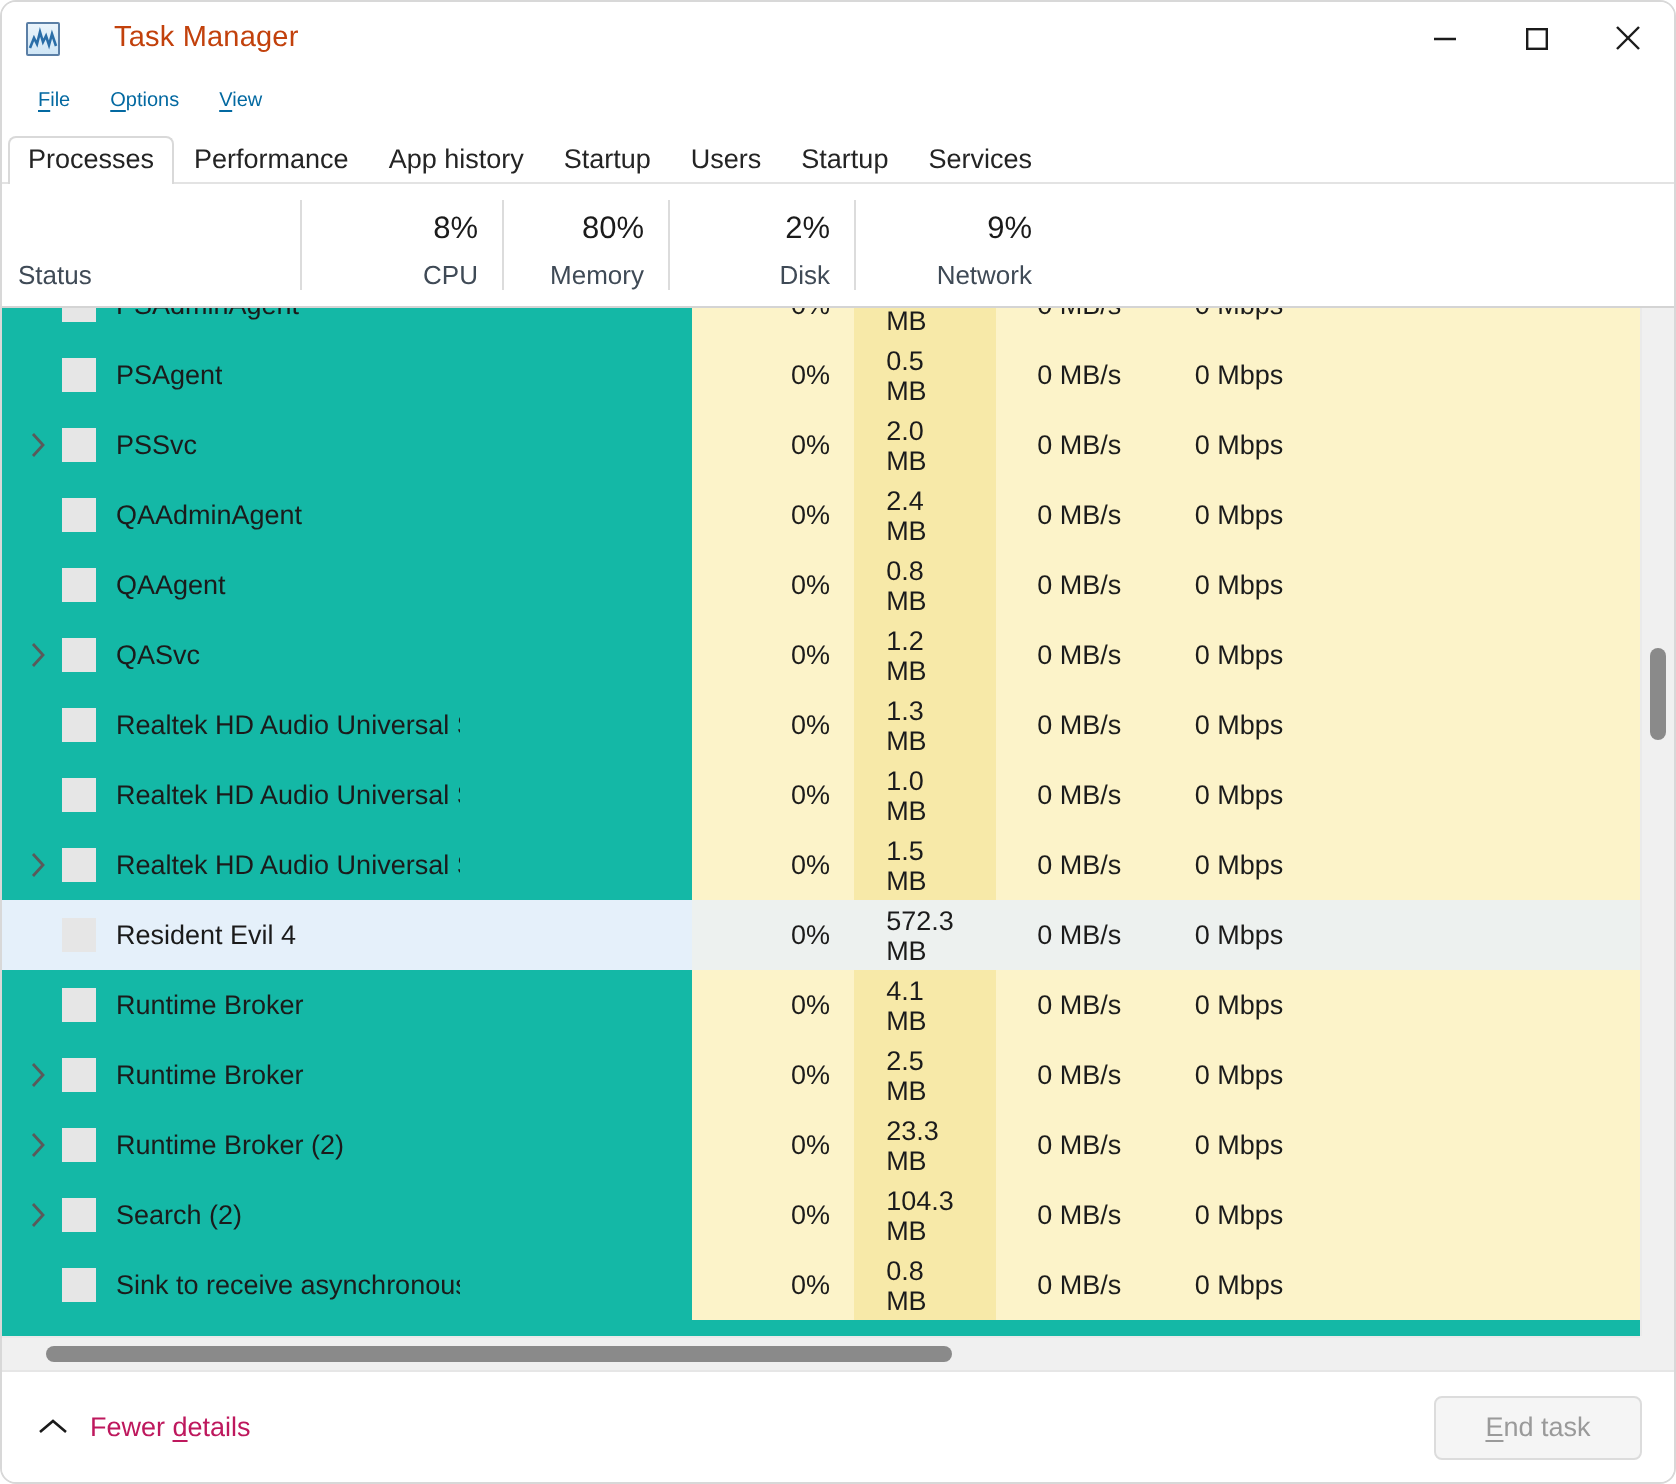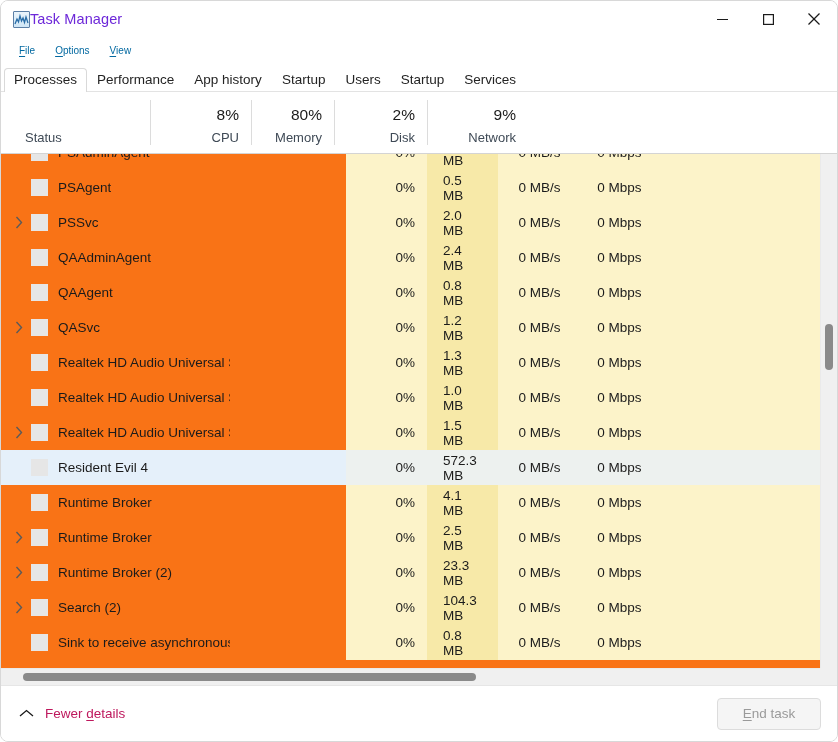--- a/index.html
+++ b/index.html
@@ -30,22 +30,22 @@
     width: 17px; height: 17px;
     border: 1px solid #5b7fa6;
     background: linear-gradient(#eaf4fb, #cfe6f6);
     border-radius: 1px;
     position: relative;
     flex: 0 0 auto;
     overflow: hidden;
   }
   .app-icon svg { position: absolute; left: 0; top: 1px; }
   .title-text {
-    font-size: 14.5px; color: #6d28d9;
-    margin-left: 0; letter-spacing: .1px;
+    font-size: 14.5px; color: #c2410c;
+    margin-left: 27px; letter-spacing: .1px;
   }
   .wincontrols { margin-left: auto; display: flex; height: 36px; }
   .wc {
     width: 46px; height: 36px;
     display: flex; align-items: center; justify-content: center;
     cursor: default;
   }
   .wc svg { display: block; }
 
   
@@ -106,36 +106,36 @@
     left: 0; top: 8px; bottom: 8px;
     width: 1px; background: #dcdcdc;
   }
   .ch .pct {
     font-size: 15.5px; color: #1b1b1b;
     text-align: right; line-height: 1;
     margin-bottom: 9px;
   }
   .ch .lbl { color: #3f4a56; line-height: 1; }
   .ch-name   { width: 294px; padding-left: 12px; }
-  .ch-status { width: 149px; padding-left: 24px; }
+  .ch-status { width: 149px; padding-left: 8px; }
   .ch-cpu    { width: 101px; padding-right: 12px; align-items: flex-end; }
   .ch-mem    { width: 83px;  padding-right: 12px; align-items: flex-end; }
   .ch-disk   { width: 93px;  padding-right: 12px; align-items: flex-end; }
   .ch-net    { width: 101px; padding-right: 12px; align-items: flex-end; }
   .sort-arrow {
     position: absolute; top: 12px; left: 50%;
     transform: translateX(-50%);
   }
 
   
   .listwrap {
     flex: 1 1 auto;
     position: relative;
     overflow: hidden;
-    background: #f97316;
+    background: #14b8a6;
   }
   .listclip {
     position: absolute;
     left: 0; right: 17px; top: 0; bottom: 17px;
     overflow: hidden;
   }
   .rows { position: absolute; left: 0; right: 0; top: -19px; }
   .row {
     height: 35px;
     display: flex; align-items: center;

